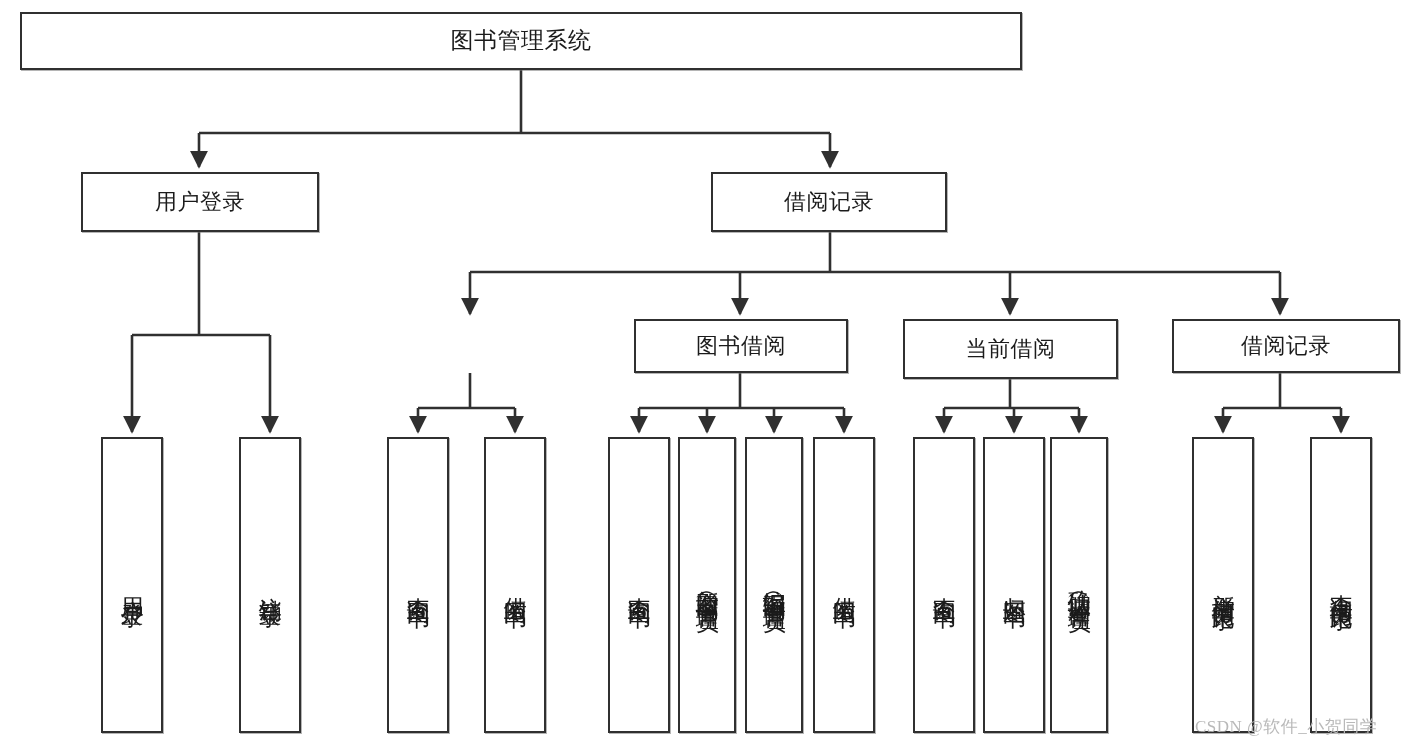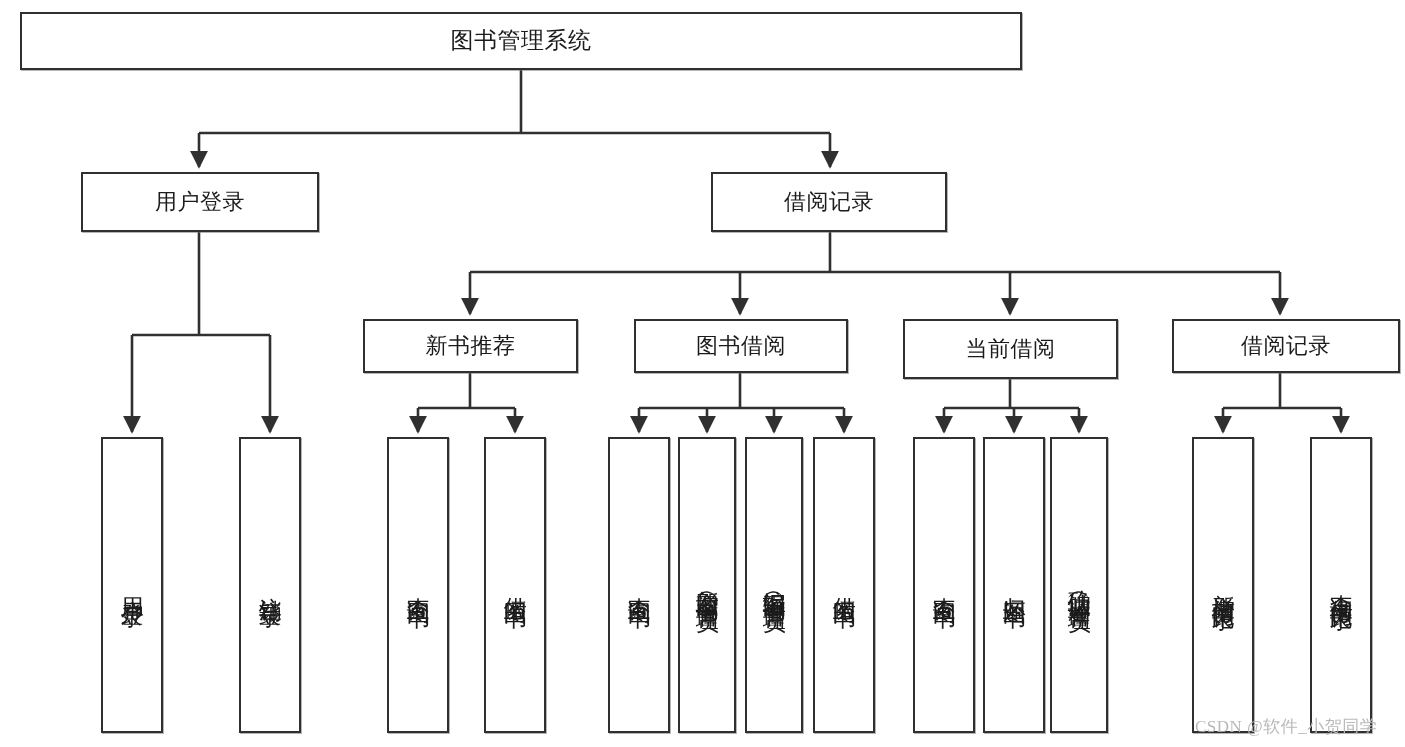--- a/index.html
+++ b/index.html
@@ -127,23 +127,20 @@
   </div>
 
   <div class="node lvl-2" style="left:81px; top:172px; width:238px; height:60px;">
     <span class="node-label">用户登录</span>
   </div>
 
   <div class="node lvl-2" style="left:711px; top:172px; width:236px; height:60px;">
     <span class="node-label">借阅记录</span>
   </div>
 
-  <div class="node lvl-3" style="left:363px; top:319px; width:215px; height:54px;">
-    <span class="node-label">新书推荐</span>
-  </div>
 
   <div class="node lvl-3" style="left:634px; top:319px; width:214px; height:54px;align-items:center;">
     <span class="node-label">图书借阅</span>
   </div>
 
   <div class="node lvl-3" style="left:903px; top:319px; width:215px; height:60px;">
     <span class="node-label">当前借阅</span>
   </div>
 
   <div class="node lvl-3" style="left:1172px; top:319px; width:228px; height:54px;">

